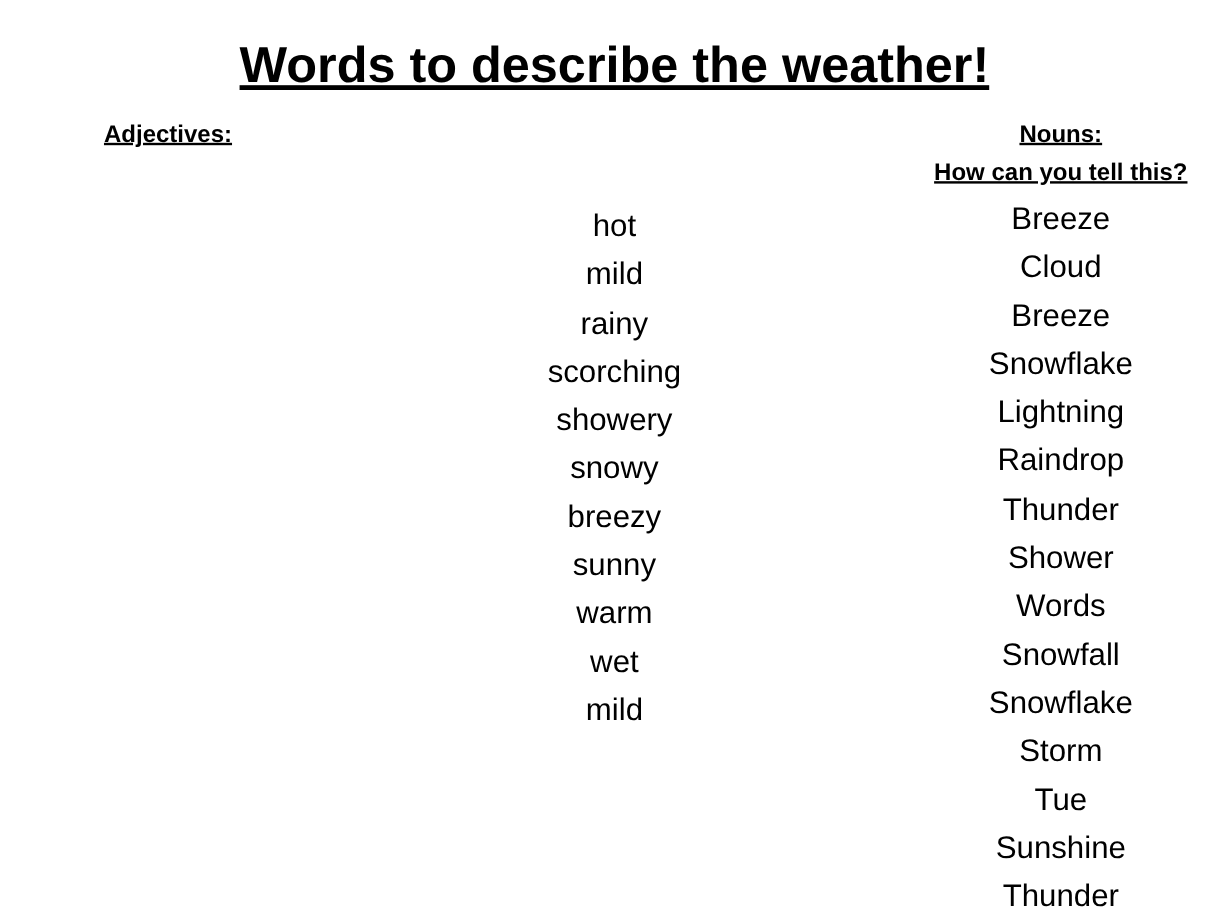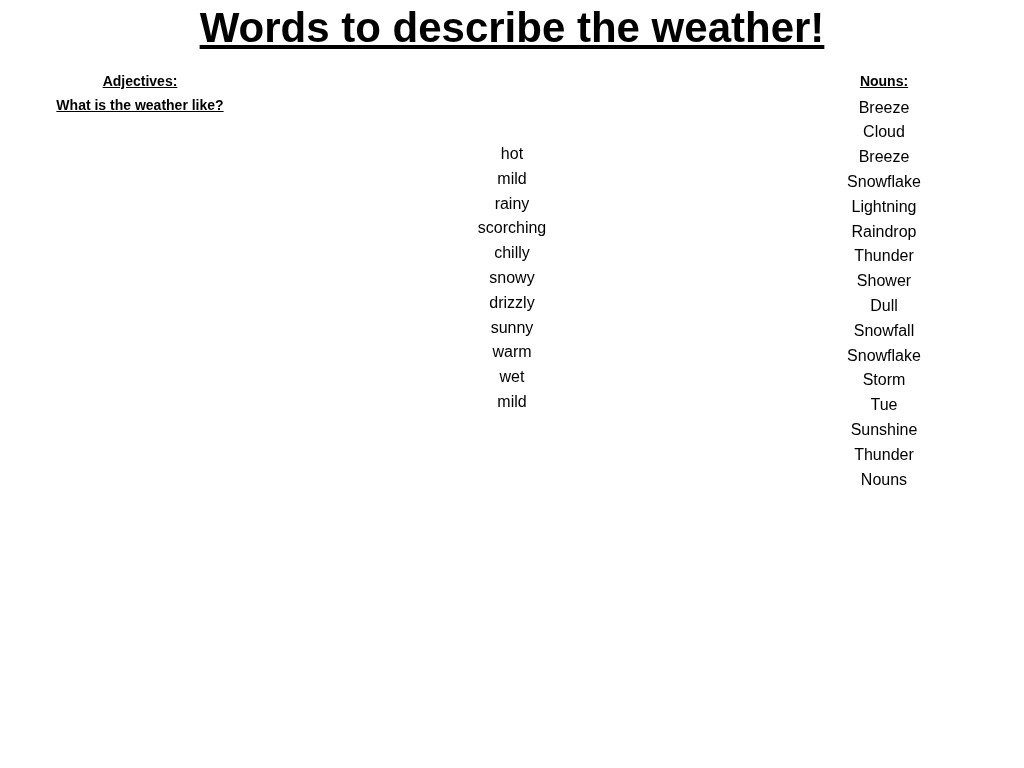--- a/index.html
+++ b/index.html
@@ -17,21 +17,21 @@
       display: flex;
       flex-direction: column;
       align-items: center;
     }
 
     .page-title {
       font-size: 42px;
       font-weight: bold;
       text-decoration: underline;
       text-align: center;
-      margin-top: 4px;
+      margin-top: 30px;
       margin-bottom: 10px;
       color: #000;
     }
 
     .content-area {
       display: flex;
       flex-direction: row;
       width: 100%;
       padding: 0 30px;
       justify-content: space-between;
@@ -52,75 +52,75 @@
       width: 170px;
       padding-top: 80px;
     }
 
     .column-nouns {
       width: 220px;
       padding-top: 10px;
     }
 
     .col-header {
-      font-size: 14px;
+      font-size: 20px;
       font-weight: bold;
       text-decoration: underline;
       text-align: center;
       line-height: 1.4;
       margin-bottom: 4px;
     }
 
     .word-item {
-      font-size: 16px;
+      font-size: 26px;
       text-align: center;
       line-height: 1.55;
       color: #000;
     }
   </style>
 </head>
 <body>
 
 <h1 class="page-title">Words to describe the weather!</h1>
 
 <div class="content-area">
 
   <div class="column column-adjectives">
     <div class="col-header">Adjectives:</div>
-    <div class="col-header">What is the weather like?</div>
   </div>
 
   <div class="column column-middle">
     <div id="middle-words">
         <div class="word-item">hot</div>
         <div class="word-item">mild</div>
         <div class="word-item">rainy</div>
         <div class="word-item">scorching</div>
-        <div class="word-item">chilly</div>
+        <div class="word-item">showery</div>
         <div class="word-item">snowy</div>
-        <div class="word-item">drizzly</div>
+        <div class="word-item">breezy</div>
         <div class="word-item">sunny</div>
         <div class="word-item">warm</div>
         <div class="word-item">wet</div>
         <div class="word-item">mild</div>
       </div>
   </div>
 
   <div class="column column-nouns">
     <div class="col-header">Nouns:</div>
+    <div class="col-header">How can you tell this?</div>
     <div id="nouns-words">
         <div class="word-item">Breeze</div>
         <div class="word-item">Cloud</div>
         <div class="word-item">Breeze</div>
         <div class="word-item">Snowflake</div>
         <div class="word-item">Lightning</div>
         <div class="word-item">Raindrop</div>
         <div class="word-item">Thunder</div>
         <div class="word-item">Shower</div>
-        <div class="word-item">Dull</div>
+        <div class="word-item">Words</div>
         <div class="word-item">Snowfall</div>
         <div class="word-item">Snowflake</div>
         <div class="word-item">Storm</div>
         <div class="word-item">Tue</div>
         <div class="word-item">Sunshine</div>
         <div class="word-item">Thunder</div>
         <div class="word-item">Nouns</div>
       </div>
   </div>
 

